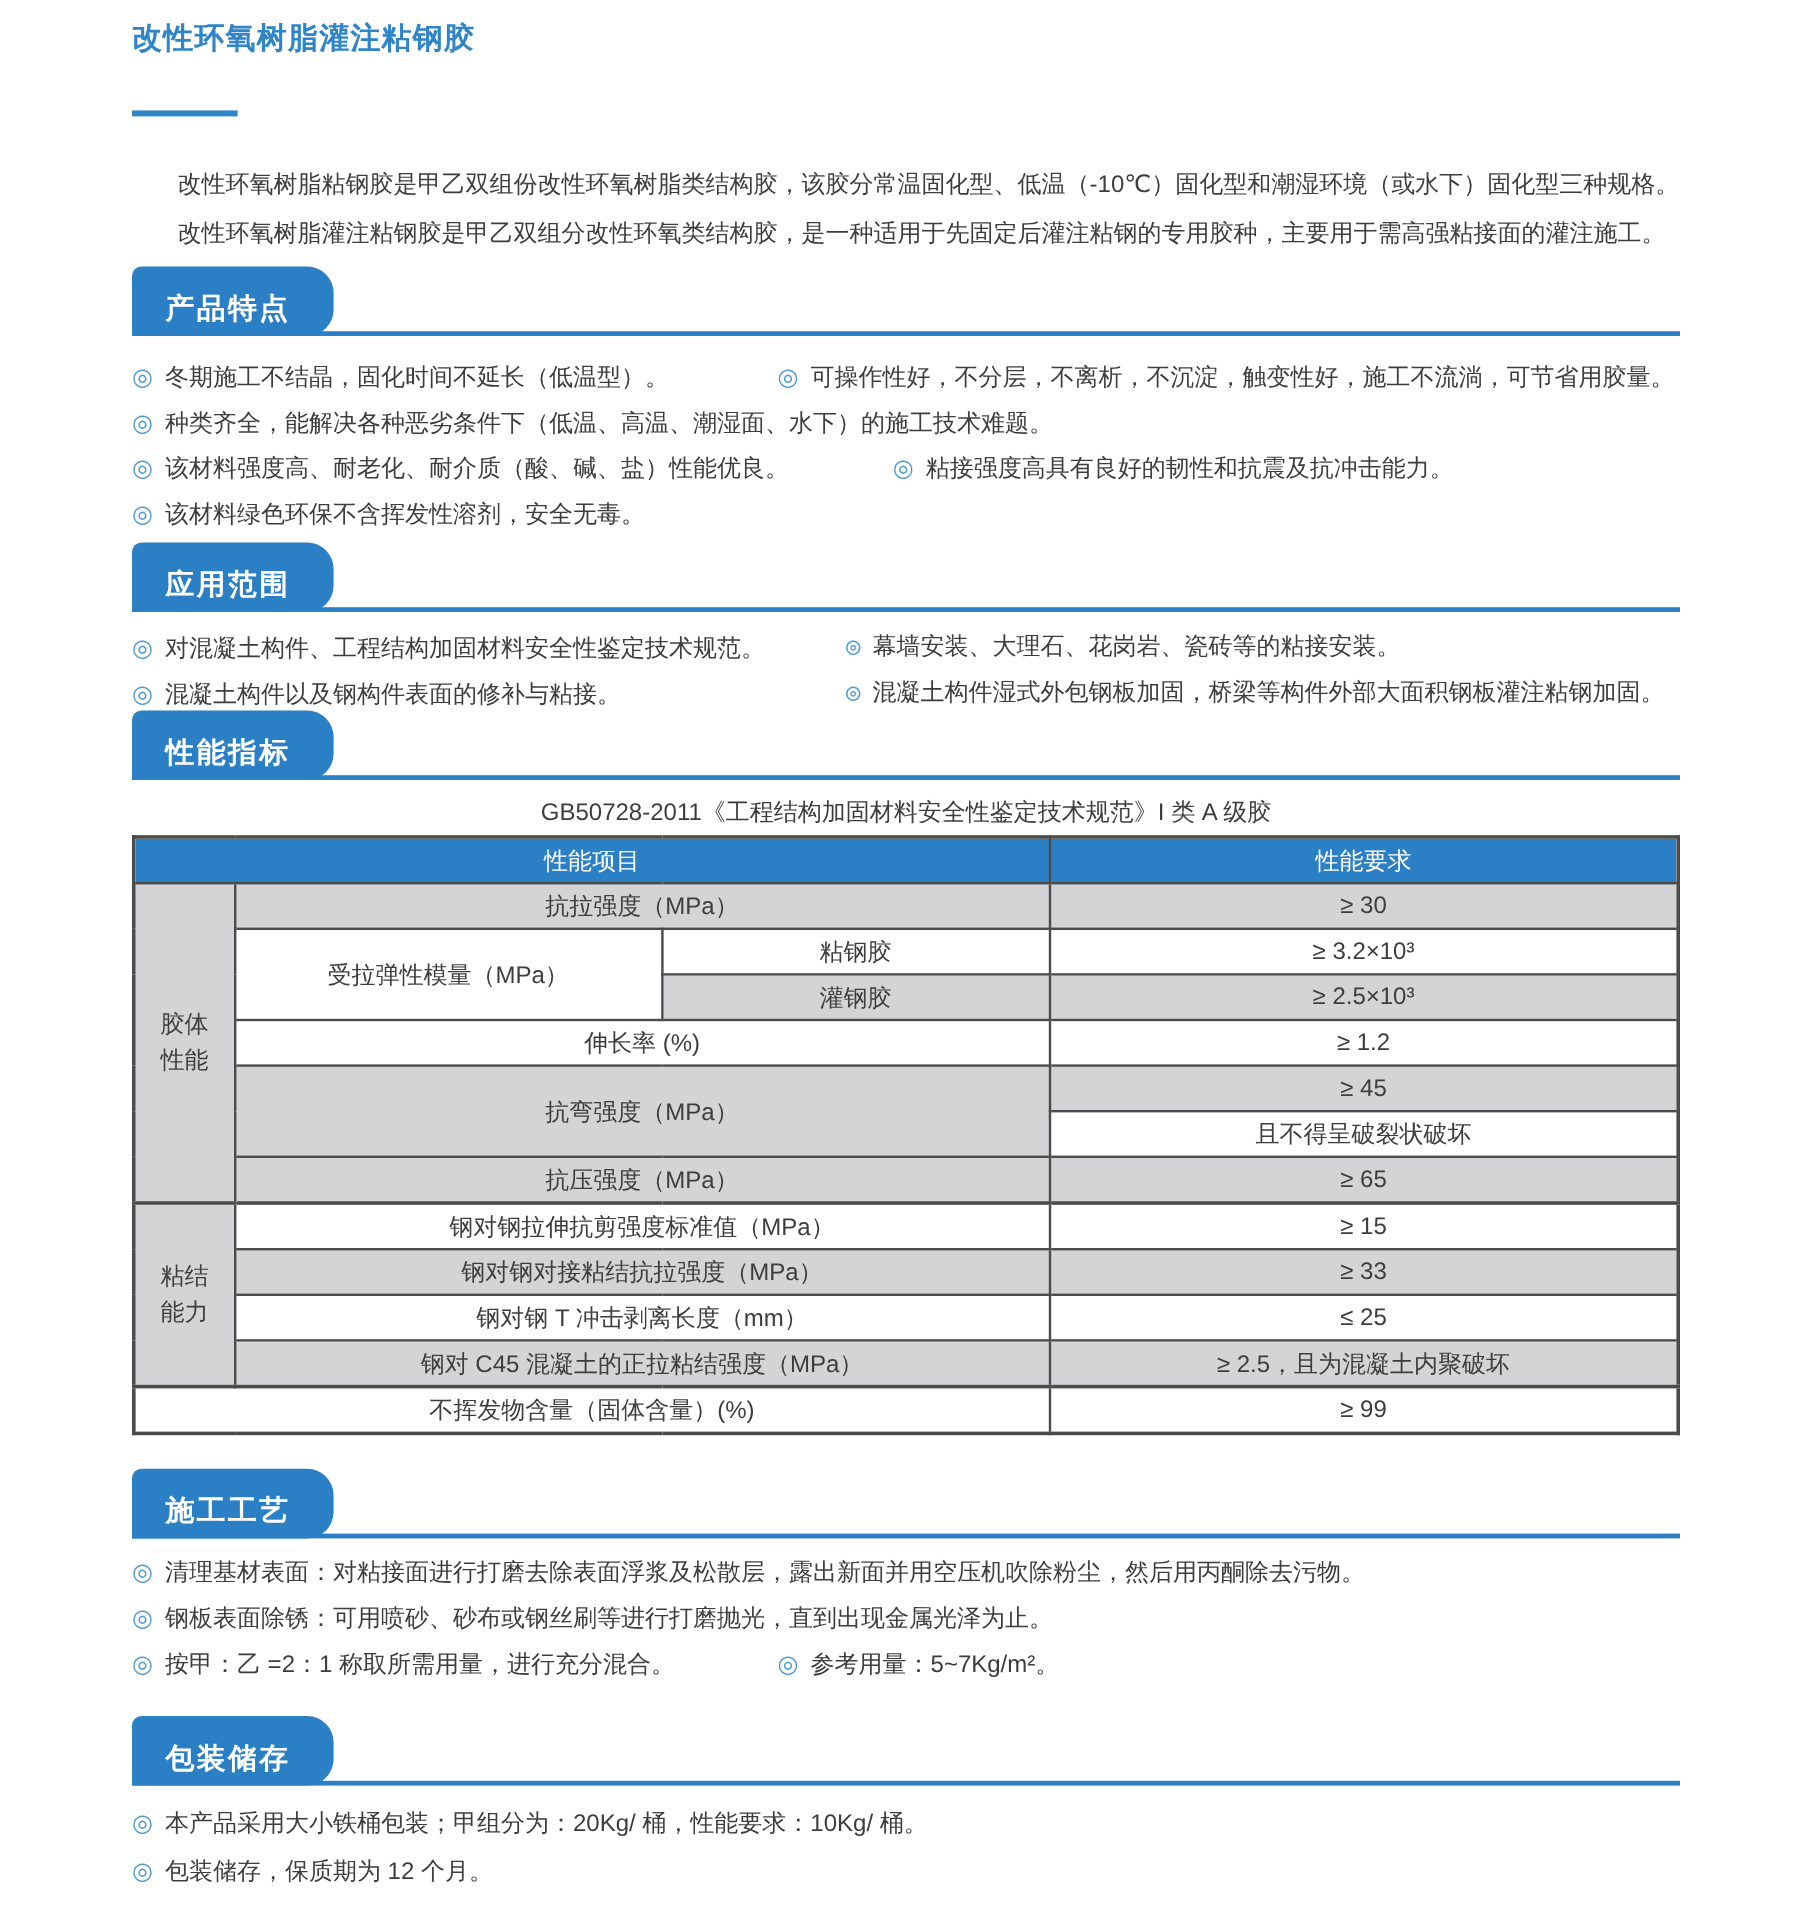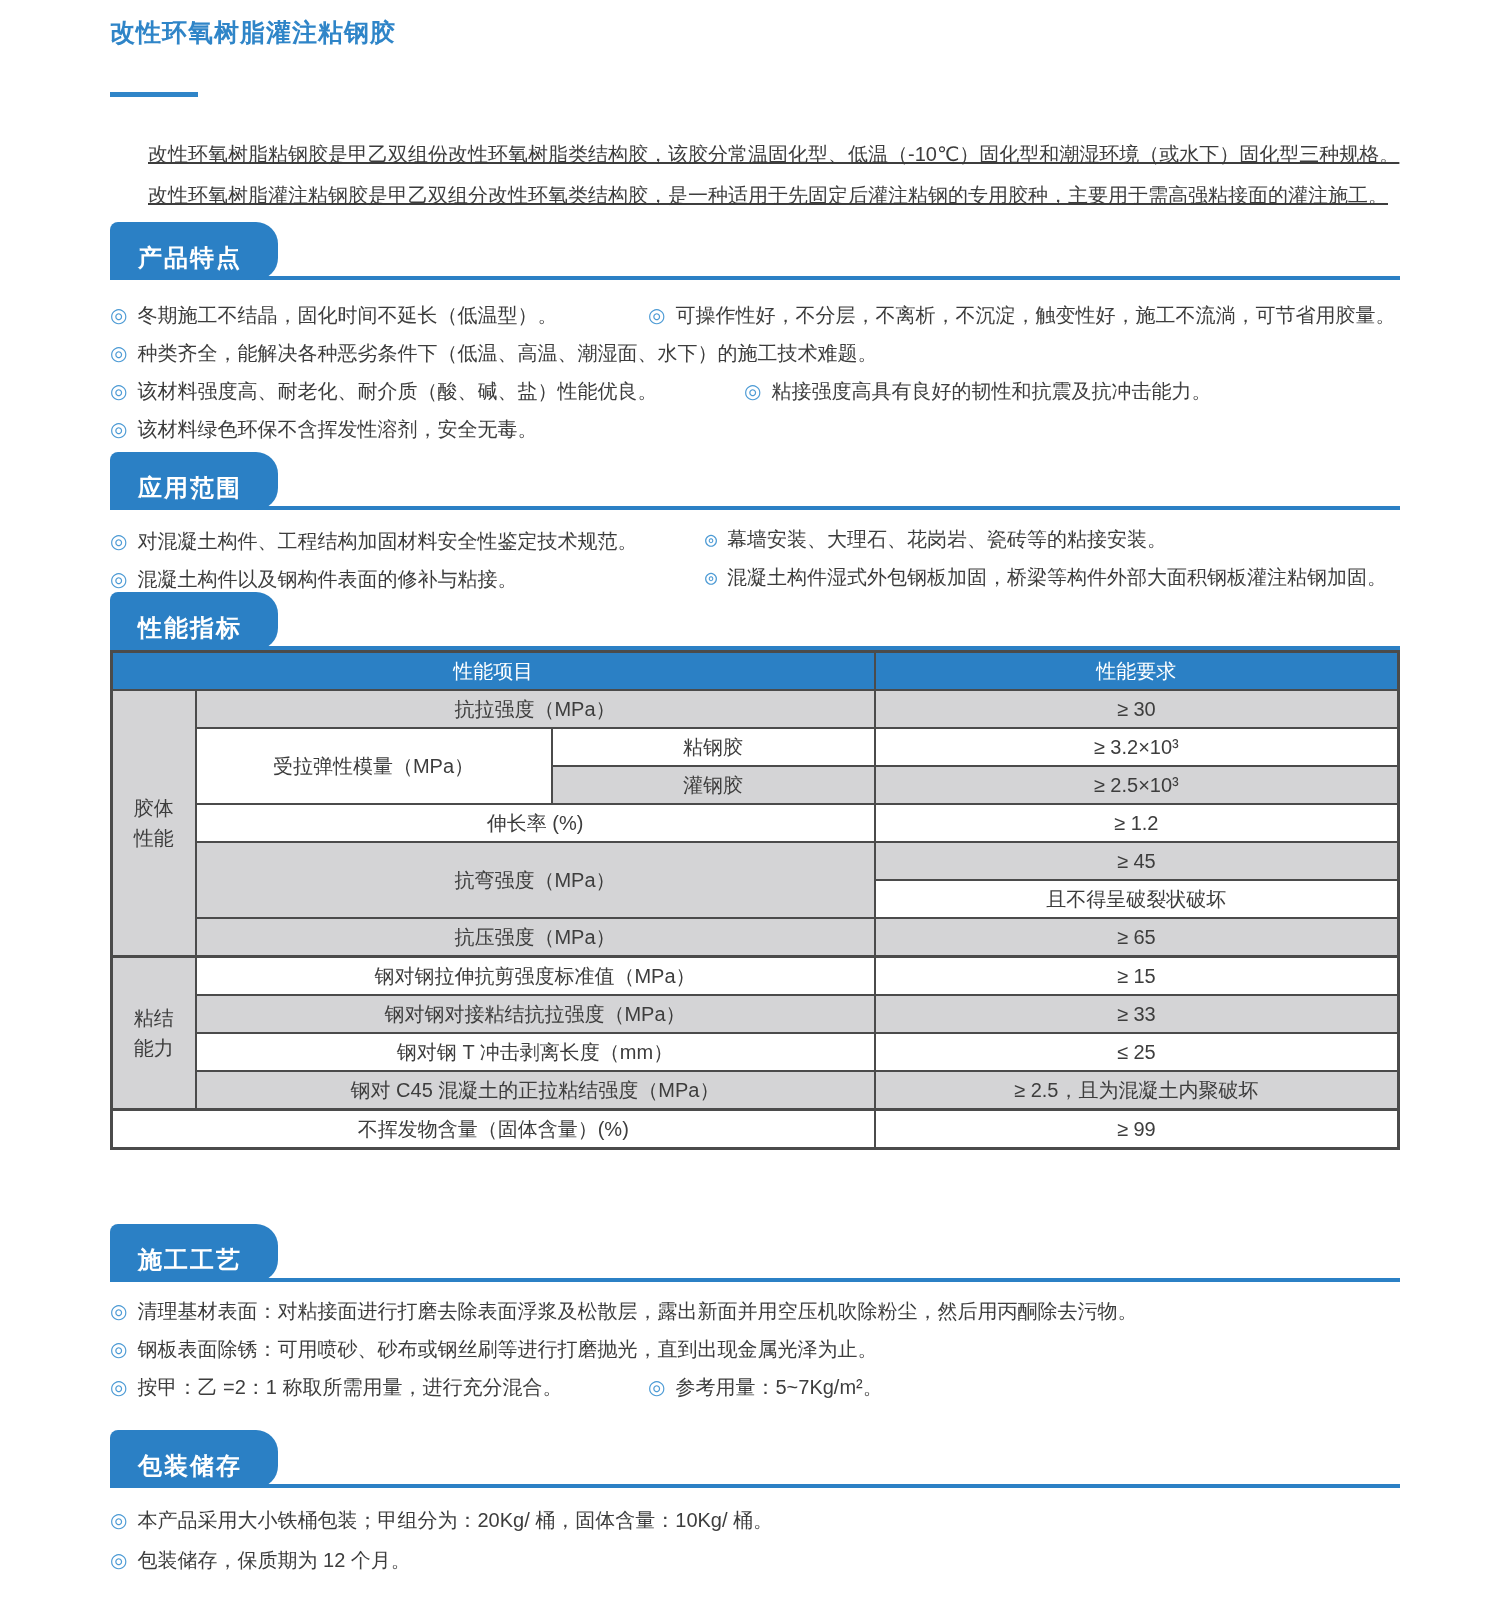--- a/index.html
+++ b/index.html
@@ -15,21 +15,21 @@
     width:1503px;height:1600px;position:relative;overflow:hidden;
     background:#ffffff;color:var(--text);
     font-family:"Liberation Sans","DejaVu Sans",sans-serif;
   }
   .abs{position:absolute;left:110px;width:1290px;}
   
   #title{top:8px;font-size:25px;font-weight:bold;color:var(--title-blue);letter-spacing:1px;line-height:48px;}
   #title-rule{top:92px;width:88px;height:5px;background:var(--title-blue);}
   
   #intro{top:134px;font-size:20px;line-height:41px;}
-  .intro-line{padding-left:38px;white-space:nowrap;text-decoration:underline;}
+  .intro-line{padding-left:38px;white-space:nowrap;}
   
   .section-head{position:relative;height:42px;}
   .section-head .rule{position:absolute;left:0;right:0;bottom:0;height:4px;background:var(--blue);}
   .section-head .tab{
     position:absolute;left:0;bottom:0;height:42px;line-height:40px;
     background:var(--blue);color:#fff;font-size:24px;font-weight:bold;
     padding:16px 36px 0 28px;border-radius:8px 22px 22px 0;letter-spacing:2px;
   }
   
   .blist{font-size:20px;}
@@ -106,20 +106,21 @@
       <span class="col2 off595"><span class="bullet">◎</span><span>混凝土构件湿式外包钢板加固，桥梁等构件外部大面积钢板灌注粘钢加固。</span></span>
     </div>
   </div>
 </div>
 
 <div class="abs" id="sec-perf">
   <div class="section-head">
     <div class="rule"></div>
     <div class="tab">性能指标</div>
   </div>
+  <div class="tbl-caption">GB50728-2011《工程结构加固材料安全性鉴定技术规范》I 类 A 级胶</div>
   <table class="perf">
     <colgroup>
         <col style="width:84px">
         <col style="width:356px">
         <col style="width:323px">
         <col>
       </colgroup>
     <tbody>
         <tr class="hdr">
       <td colspan="3">性能项目</td>
@@ -204,19 +205,19 @@
   </div>
 </div>
 
 <div class="abs" id="sec-pack">
   <div class="section-head">
     <div class="rule"></div>
     <div class="tab">包装储存</div>
   </div>
   <div class="blist">
     <div class="brow">
-      <span class="bullet">◎</span><span>本产品采用大小铁桶包装；甲组分为：20Kg/ 桶，固体含量：10Kg/ 桶。</span>
+      <span class="bullet">◎</span><span>本产品采用大小铁桶包装；甲组分为：20Kg/ 桶，性能要求：10Kg/ 桶。</span>
     </div>
     <div class="brow">
       <span class="bullet">◎</span><span>包装储存，保质期为 12 个月。</span>
     </div>
   </div>
 </div>
 
 </body></html>

